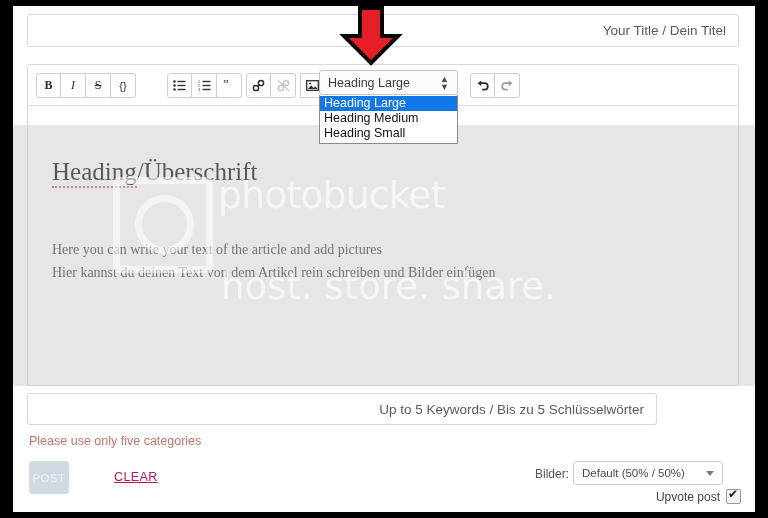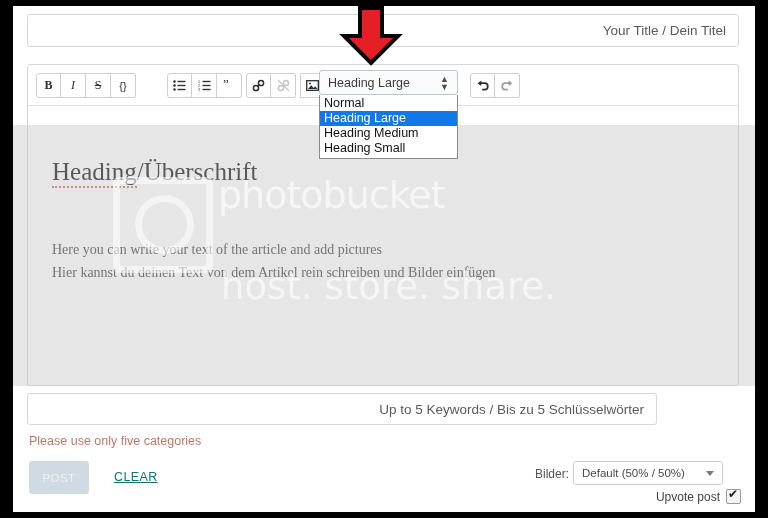--- a/index.html
+++ b/index.html
@@ -241,35 +241,35 @@
   
   #warning {
     position: absolute;
     left: 16px; top: 428px;
     font-size: 12.5px;
     color: #c2766a;
   }
   #post-button {
     position: absolute;
     left: 16px; top: 455px;
-    width: 60px; height: 33px;
+    width: 40px; height: 33px;
     background: #cfdae3;
     border-radius: 3px;
     color: #edf2f6;
     font-size: 11.5px;
     letter-spacing: 0.4px;
     display: flex;
     align-items: center;
     justify-content: center;
   }
   #clear-link {
     position: absolute;
     left: 101px; top: 464px;
     font-size: 12.5px;
-    color: #0f766e;
+    color: #be185d;
     text-decoration: underline;
     letter-spacing: 0.4px;
   }
   #rewards-label {
     position: absolute;
     right: 186px; top: 461px;
     font-size: 12px;
     color: #555555;
   }
   #rewards-select {
@@ -436,21 +436,20 @@
         <div id="wm-name">photobucket</div>
         <div id="wm-tag">host. store. share.</div>
       </div>
     </div>
 
     <div id="format-select">
       <span class="label">Heading Large</span>
       <span class="spin">▲<br>▼</span>
     </div>
     <div id="format-options">
-      <div class="opt">Normal</div>
       <div class="opt selected">Heading Large</div>
       <div class="opt">Heading Medium</div>
       <div class="opt">Heading Small</div>
     </div>
 
     <div class="text-input" id="keywords-input">
       <span>Up to 5 Keywords / Bis zu 5 Schlüsselwörter</span>
     </div>
 
     <div id="warning">Please use only five categories</div>

